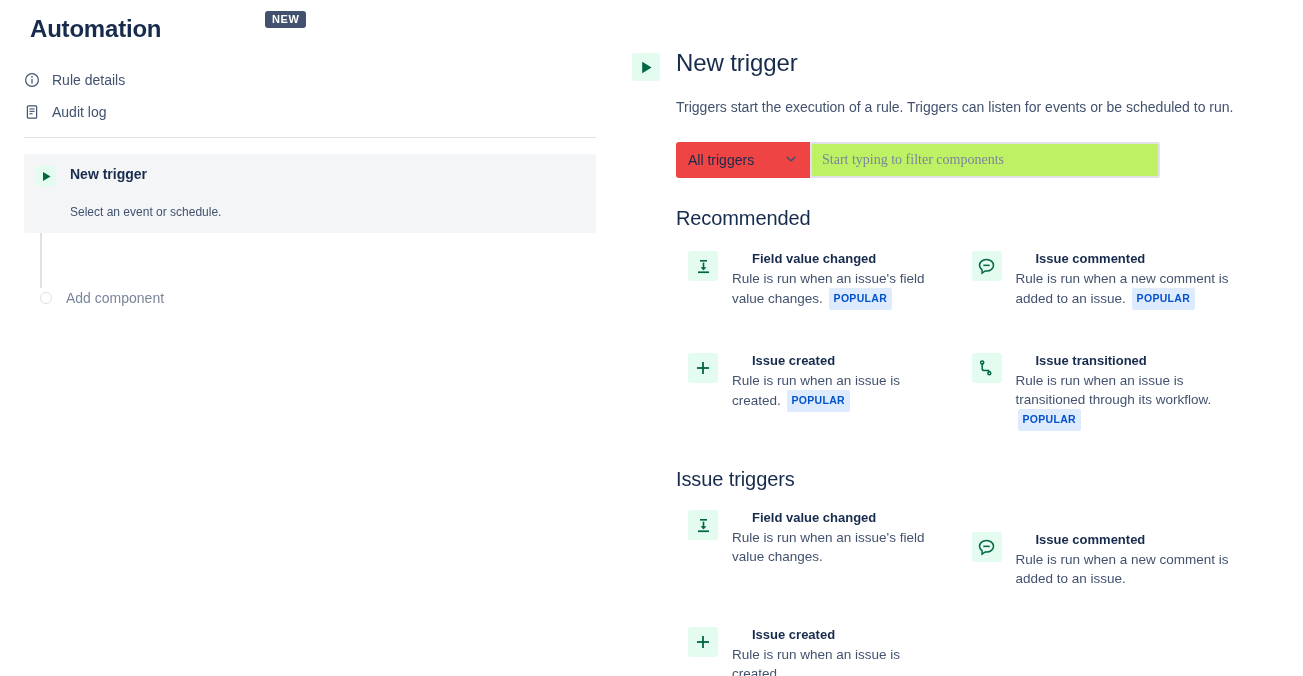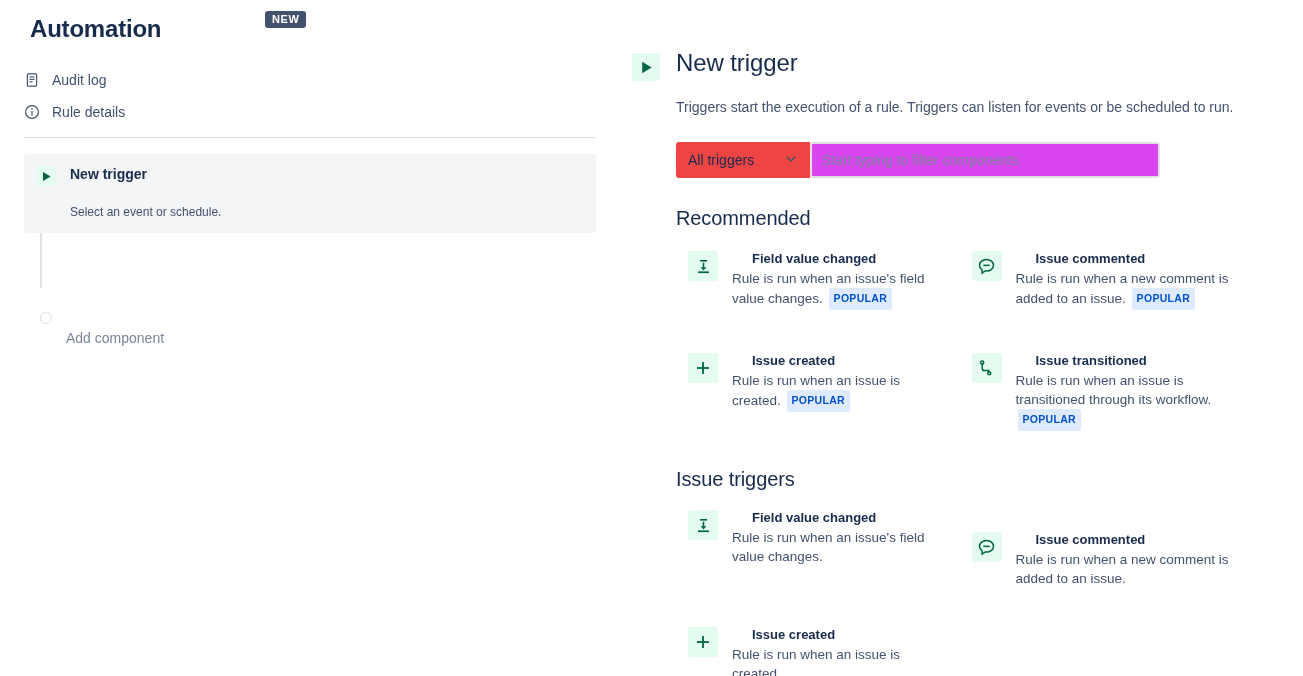--- a/index.html
+++ b/index.html
@@ -59,21 +59,21 @@
 
   .add-row {
     display: flex; align-items: center; gap: 14px;
     margin-top: 55px; padding-left: 12px; cursor: pointer;
   }
   .add-dot {
     width: 12px; height: 12px; border-radius: 50%;
     border: 1.5px solid #DFE1E6; background: #fff; flex: 0 0 12px;
     margin-left: 4px;
   }
-  .add-label { font-size: 14px; color: #7A869A; line-height: 20px; margin-top: 40px; }
+  .add-label { font-size: 14px; color: #7A869A; line-height: 20px; }
 
   
   .main { flex: 1; position: relative; padding: 48px 60px 0 12px; }
 
   .main-head { display: flex; align-items: flex-start; gap: 16px; }
   .main-icon-box {
     width: 28px; height: 28px; flex: 0 0 28px; background: #E3FCEF;
     border-radius: 3px; display: flex; align-items: center; justify-content: center;
     margin-top: 5px;
   }
@@ -86,24 +86,24 @@
     margin: 16px 0 0 44px;
   }
 
   .filter-row { display: flex; margin: 25px 0 0 44px; height: 36px; }
   .dd {
     width: 134px; background: #ef4444; border-radius: 3px 0 0 3px;
     display: flex; align-items: center; justify-content: space-between;
     padding: 0 12px; font-size: 14px; color: #172B4D; cursor: pointer;
   }
   .filter-input {
-    width: 350px; height: 36px; background: #d946ef;
+    width: 350px; height: 36px; background: #bef264;
     border: 2px solid #DFE1E6; border-radius: 3px;
     font-size: 14px; color: #172B4D; padding: 0 10px; outline: none;
-    font-family: Liberation Sans, sans-serif;
+    font-family: Liberation Serif, serif;
   }
   .filter-input::placeholder { color: #7A869A; }
 
   .section { margin: 28px 0 0 44px; }
   .section-title {
     font-size: 20px; font-weight: 500; color: #172B4D;
     line-height: 24px; margin: 0 0 10px 0; letter-spacing: -0.1px;
   }
   .grid { display: flex; flex-wrap: wrap; }
   .cell { width: 50%; display: flex; gap: 14px; padding: 10px 10px 10px 12px; cursor: pointer; }
@@ -133,38 +133,38 @@
     <div class="sb-header">
       <h1 class="sb-title">Automation</h1>
     </div>
     <div class="new-badge">NEW</div>
 
     <div class="nav-list">
 
       <div class="nav-item">
         <span class="nico">
           <svg width="16" height="16" viewBox="0 0 16 16">
+            <circle cx="8" cy="8" r="6.4" fill="none" stroke="#42526E" stroke-width="1.2"></circle>
+            <circle cx="8" cy="4.8" r="0.85" fill="#42526E"></circle>
+            <rect x="7.4" y="6.8" width="1.2" height="5" rx="0.6" fill="#42526E"></rect>
+          </svg>
+        </span>
+        <span>Rule details</span>
+      </div>
+
+      <div class="nav-item">
+        <span class="nico">
+          <svg width="16" height="16" viewBox="0 0 16 16">
             <rect x="3.4" y="1.8" width="9.2" height="12.4" rx="1" fill="none" stroke="#42526E" stroke-width="1.2"></rect>
             <rect x="5.4" y="4.4" width="5.2" height="1.1" fill="#42526E"></rect>
             <rect x="5.4" y="6.8" width="5.2" height="1.1" fill="#42526E"></rect>
             <rect x="5.4" y="9.2" width="3.2" height="1.1" fill="#42526E"></rect>
           </svg>
         </span>
         <span>Audit log</span>
-      </div>
-
-      <div class="nav-item">
-        <span class="nico">
-          <svg width="16" height="16" viewBox="0 0 16 16">
-            <circle cx="8" cy="8" r="6.4" fill="none" stroke="#42526E" stroke-width="1.2"></circle>
-            <circle cx="8" cy="4.8" r="0.85" fill="#42526E"></circle>
-            <rect x="7.4" y="6.8" width="1.2" height="5" rx="0.6" fill="#42526E"></rect>
-          </svg>
-        </span>
-        <span>Rule details</span>
       </div>
     </div>
 
     <div class="divider"></div>
 
     <div class="flow">
       <div class="flow-line"></div>
 
       <div class="flow-card">
         <span class="flow-icon-box">

